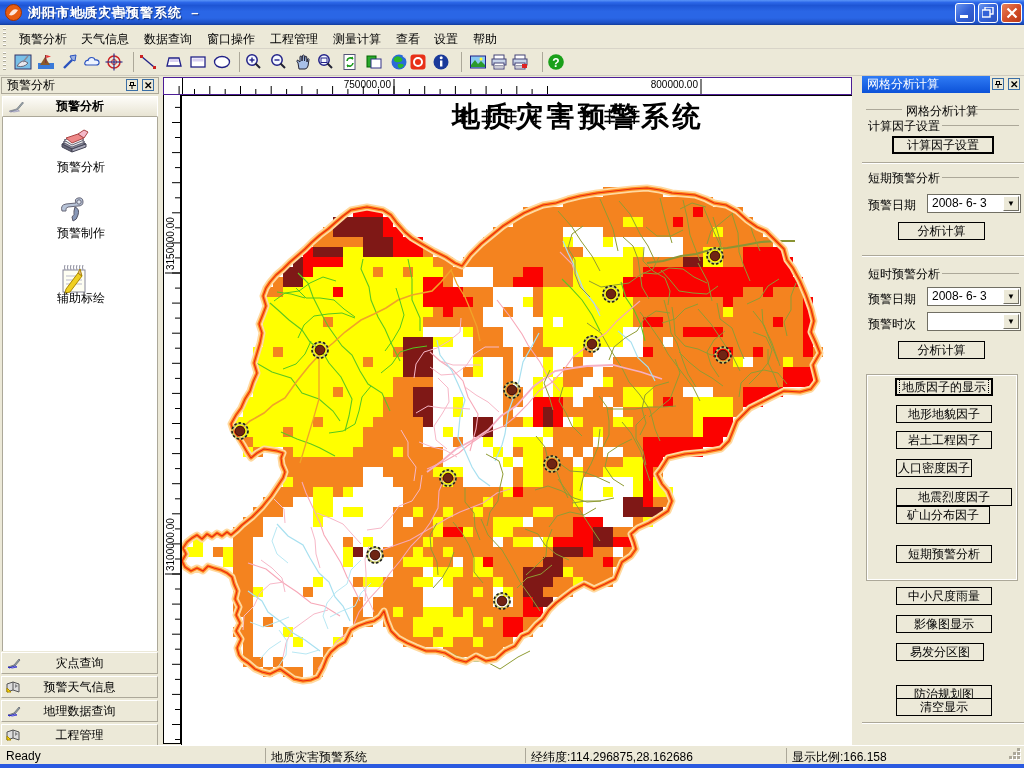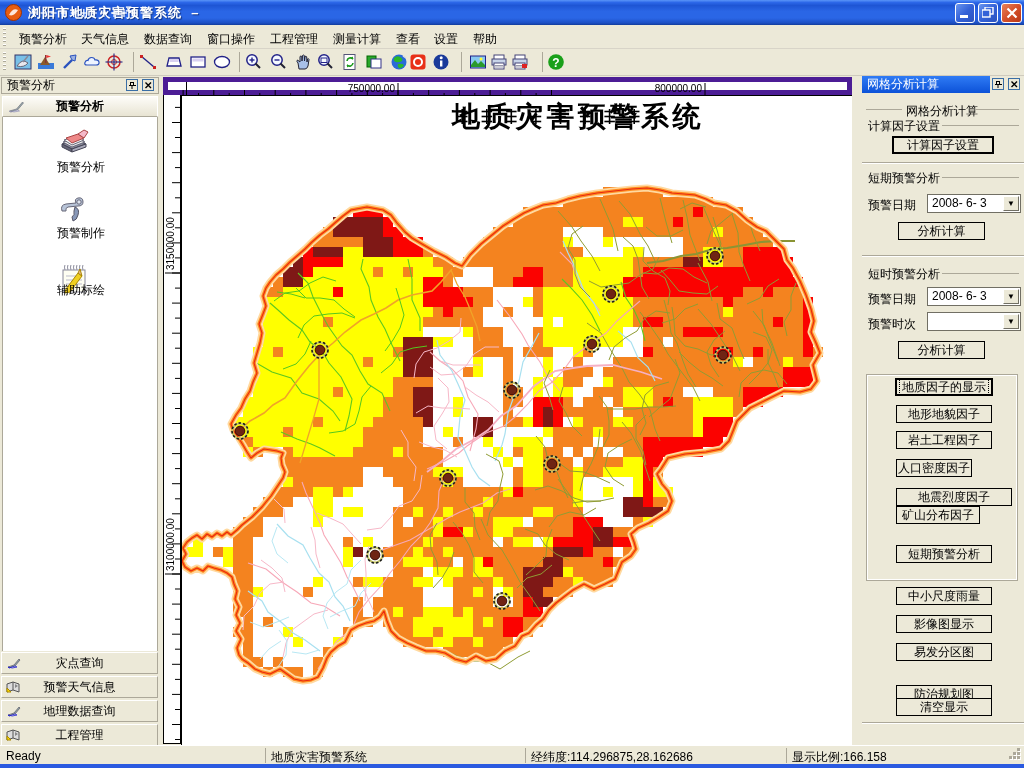--- a/index.html
+++ b/index.html
@@ -16,21 +16,21 @@
 .tsep{top:3px;width:1px;height:20px;background:#aca899}
 .ticon{top:4px;width:18px;height:18px}
 #lpanel{left:0;top:76px;width:160px;height:669px;background:#ece9d8}
 #lpanel .cap{left:1px;top:1px;width:158px;height:17px;border:1px solid #aca899;background:#ece9d8;font-size:12px;line-height:15px;padding-left:5px}
 .minibtn{top:3px;width:12px;height:12px;border:1px solid #3a6ea5;background:#ece9d8;font-size:9px;font-weight:bold;text-align:center;line-height:10px;color:#000}
 #lhdr{left:2px;top:20px;width:156px;height:21px;background:linear-gradient(to bottom,#fdfcf8,#e8e4d3);border:1px solid #fff;border-bottom:1px solid #aca899;font-size:12px;font-weight:bold}
 #lbody{left:2px;top:41px;width:156px;height:534px;background:#fff;border-left:1px solid #aca899;border-right:1px solid #aca899}
 .litem{width:156px;text-align:center;font-size:12px;color:#000}
 .lbar{left:1px;width:157px;height:22px;background:#ece9d8;border:1px solid #fff;border-bottom:1px solid #aca899;border-right-color:#aca899;font-size:12px;line-height:20px;text-align:center}
 #mapframe{left:160px;top:76px;width:702px;height:669px;background:#ece9d8}
-#hruler{left:3px;top:1px;width:689px;height:18px;background:#fff;border:5px solid #4c1d95}
+#hruler{left:3px;top:1px;width:689px;height:18px;background:#fff;border:1px solid #4c1d95}
 #vruler{left:3px;top:19px;width:18px;height:649px;background:#fff;border:1px solid #000;border-top:none}
 #canvas{left:21px;top:19px;width:671px;height:650px;background:#fff;border-top:1px solid #000;border-left:1px solid #000}
 #rpanel{left:862px;top:76px;width:162px;height:669px;background:#ece9d8;font-size:12px}
 #rcap{left:0;top:0;width:128px;height:17px;background:linear-gradient(to bottom,#2f7bf5,#0c52d8);color:#fff;font-size:12px;line-height:16px;padding-left:5px}
 .rbtn{border:1px solid #000;background:#ece9d8;text-align:center;font-size:12px;line-height:16px;height:18px}
 .rbtn.thick{border-width:2px;line-height:14px}
 .grpline{height:1px;background:#aca899}
 .combo{border:1px solid #716f64;background:#fff;height:19px;font-size:12px;line-height:17px;padding-left:4px}
 .combo .dd{position:absolute;right:1px;top:1px;width:16px;height:15px;background:#ece9d8;border:1px solid #fff;border-right-color:#716f64;border-bottom-color:#716f64;text-align:center;line-height:13px;font-size:8px;color:#000}
 #statusbar{left:0;top:745px;width:1024px;height:19px;background:#ece9d8;border-top:1px solid #fff;font-size:12px}
@@ -251,21 +251,21 @@
           <path d="M21 7 q-1 -3 0 -5"></path>
           <path d="M24 7 q-1 -3 0 -5"></path>
           <path d="M27 7 q-1 -3 0 -5"></path>
         </g>
 <line x1="10" y1="13" x2="26" y2="13" stroke="#bbc"></line>
         <line x1="10" y1="17" x2="26" y2="17" stroke="#bbc"></line>
         <line x1="10" y1="21" x2="26" y2="21" stroke="#bbc"></line>
 <path d="M10 26 L22 10 L26 13 L14 29 L9 30Z" fill="#f0d020" stroke="#a80"></path>
 <path d="M22 10 L26 13 L24 6Z" fill="#e8b888" stroke="#a80"></path>
 </svg>
-<div class="abs litem" style="top:165px">辅助标绘</div>
+<div class="abs litem" style="top:173px">辅助标绘</div>
  </div>
  <div class="abs lbar" style="top:576px">灾点查询</div>
 <svg class="abs" style="left:5px;top:579px" width="17" height="16" viewBox="0 0 17 16">
       <path d="M3 12 L9 10 L14 4 L15 5 L10 11 L4 13Z" fill="#9aa" stroke="#445" stroke-width=".6"></path>
       <path d="M3 12 Q7 14 12 12 L10 11 L4 13Z" fill="#dde" stroke="#22c" stroke-width=".8"></path>
     </svg>
 <div class="abs lbar" style="top:600px">预警天气信息</div>
 <svg class="abs" style="left:5px;top:603px" width="17" height="16" viewBox="0 0 17 16">
       <path d="M2 5 L8 3 L14 5 L14 13 L8 11 L2 13Z" fill="#ddd" stroke="#555"></path>
       <path d="M8 3 L8 11" stroke="#555"></path>
@@ -1095,25 +1095,25 @@
 <div class="abs combo" style="left:65px;top:236px;width:94px">
       <div class="dd">▼</div>
     </div>
 <div class="abs rbtn" style="left:36px;top:265px;width:87px">分析计算</div>
 <div class="abs" style="left:4px;top:298px;width:152px;height:207px;border:1px solid #aca899;box-shadow:inset 0 0 0 1px #fff"></div>
 <div class="abs rbtn thick" style="left:33px;top:302px;width:98px"><span style="outline:1px dotted #000;padding:0 2px">地质因子的显示</span></div>
 <div class="abs rbtn" style="left:34px;top:329px;width:96px">地形地貌因子</div>
 <div class="abs rbtn" style="left:34px;top:355px;width:96px">岩土工程因子</div>
 <div class="abs rbtn" style="left:34px;top:383px;width:76px">人口密度因子</div>
 <div class="abs rbtn" style="left:34px;top:412px;width:116px">地震烈度因子</div>
-<div class="abs rbtn" style="left:34px;top:430px;width:84px">矿山分布因子</div>
+<div class="abs rbtn" style="left:34px;top:430px;width:94px">矿山分布因子</div>
 <div class="abs rbtn" style="left:34px;top:469px;width:96px">短期预警分析</div>
 <div class="abs rbtn" style="left:34px;top:511px;width:96px">中小尺度雨量</div>
 <div class="abs rbtn" style="left:34px;top:539px;width:96px">影像图显示</div>
-<div class="abs rbtn" style="left:34px;top:567px;width:96px">易发分区图</div>
+<div class="abs rbtn" style="left:34px;top:567px;width:88px">易发分区图</div>
 <div class="abs rbtn" style="left:34px;top:609px;width:96px">防治规划图</div>
 <div class="abs rbtn" style="left:34px;top:622px;width:96px">清空显示</div>
 <div class="abs" style="left:0;top:646px;width:162px;height:2px;border-top:1px solid #aca899;border-bottom:1px solid #fff"></div>
 </div>
 <div class="abs" id="statusbar">
  <span style="left:6px">Ready</span>
  <div class="abs sdiv" style="left:265px"></div>
  <span style="left:271px">地质灾害预警系统</span>
  <div class="abs sdiv" style="left:525px"></div>
  <span style="left:531px">经纬度:114.296875,28.162686</span>

